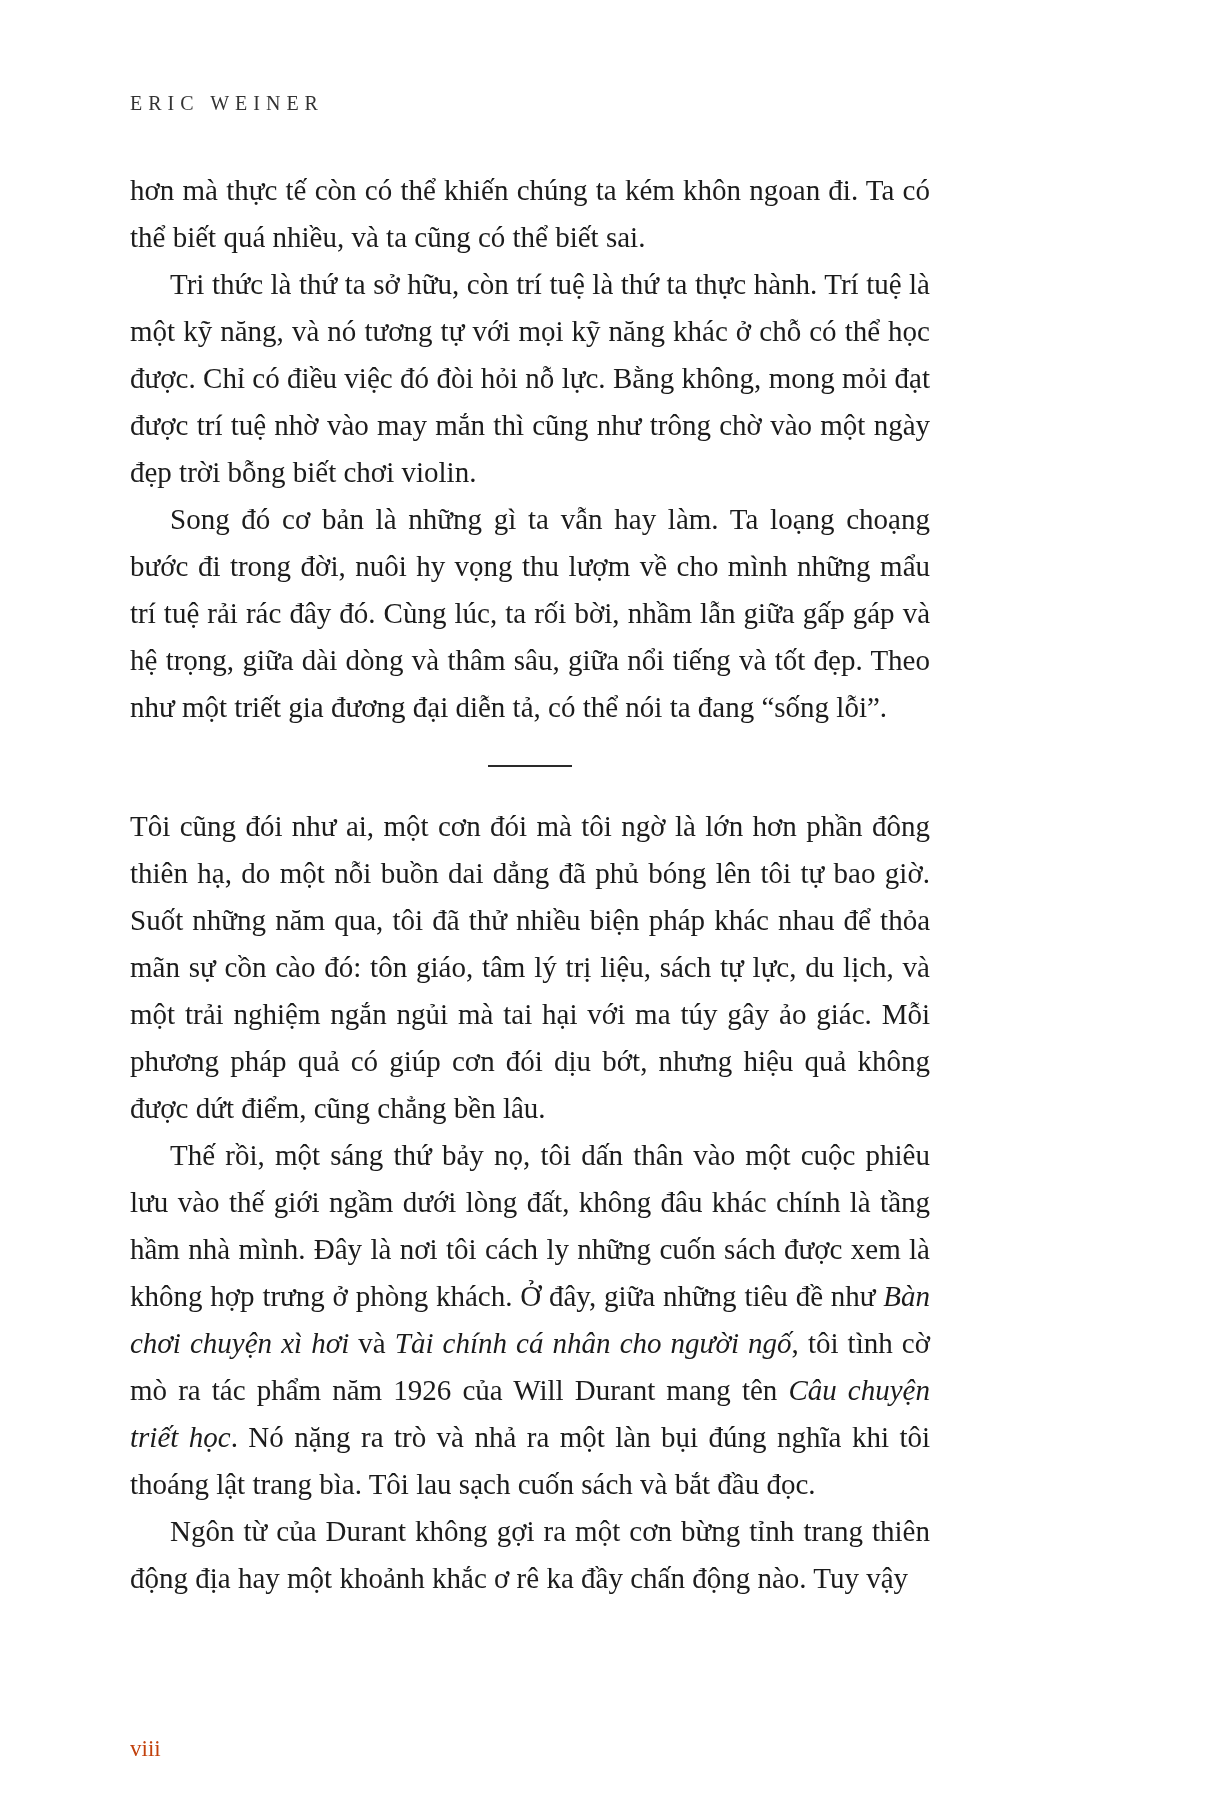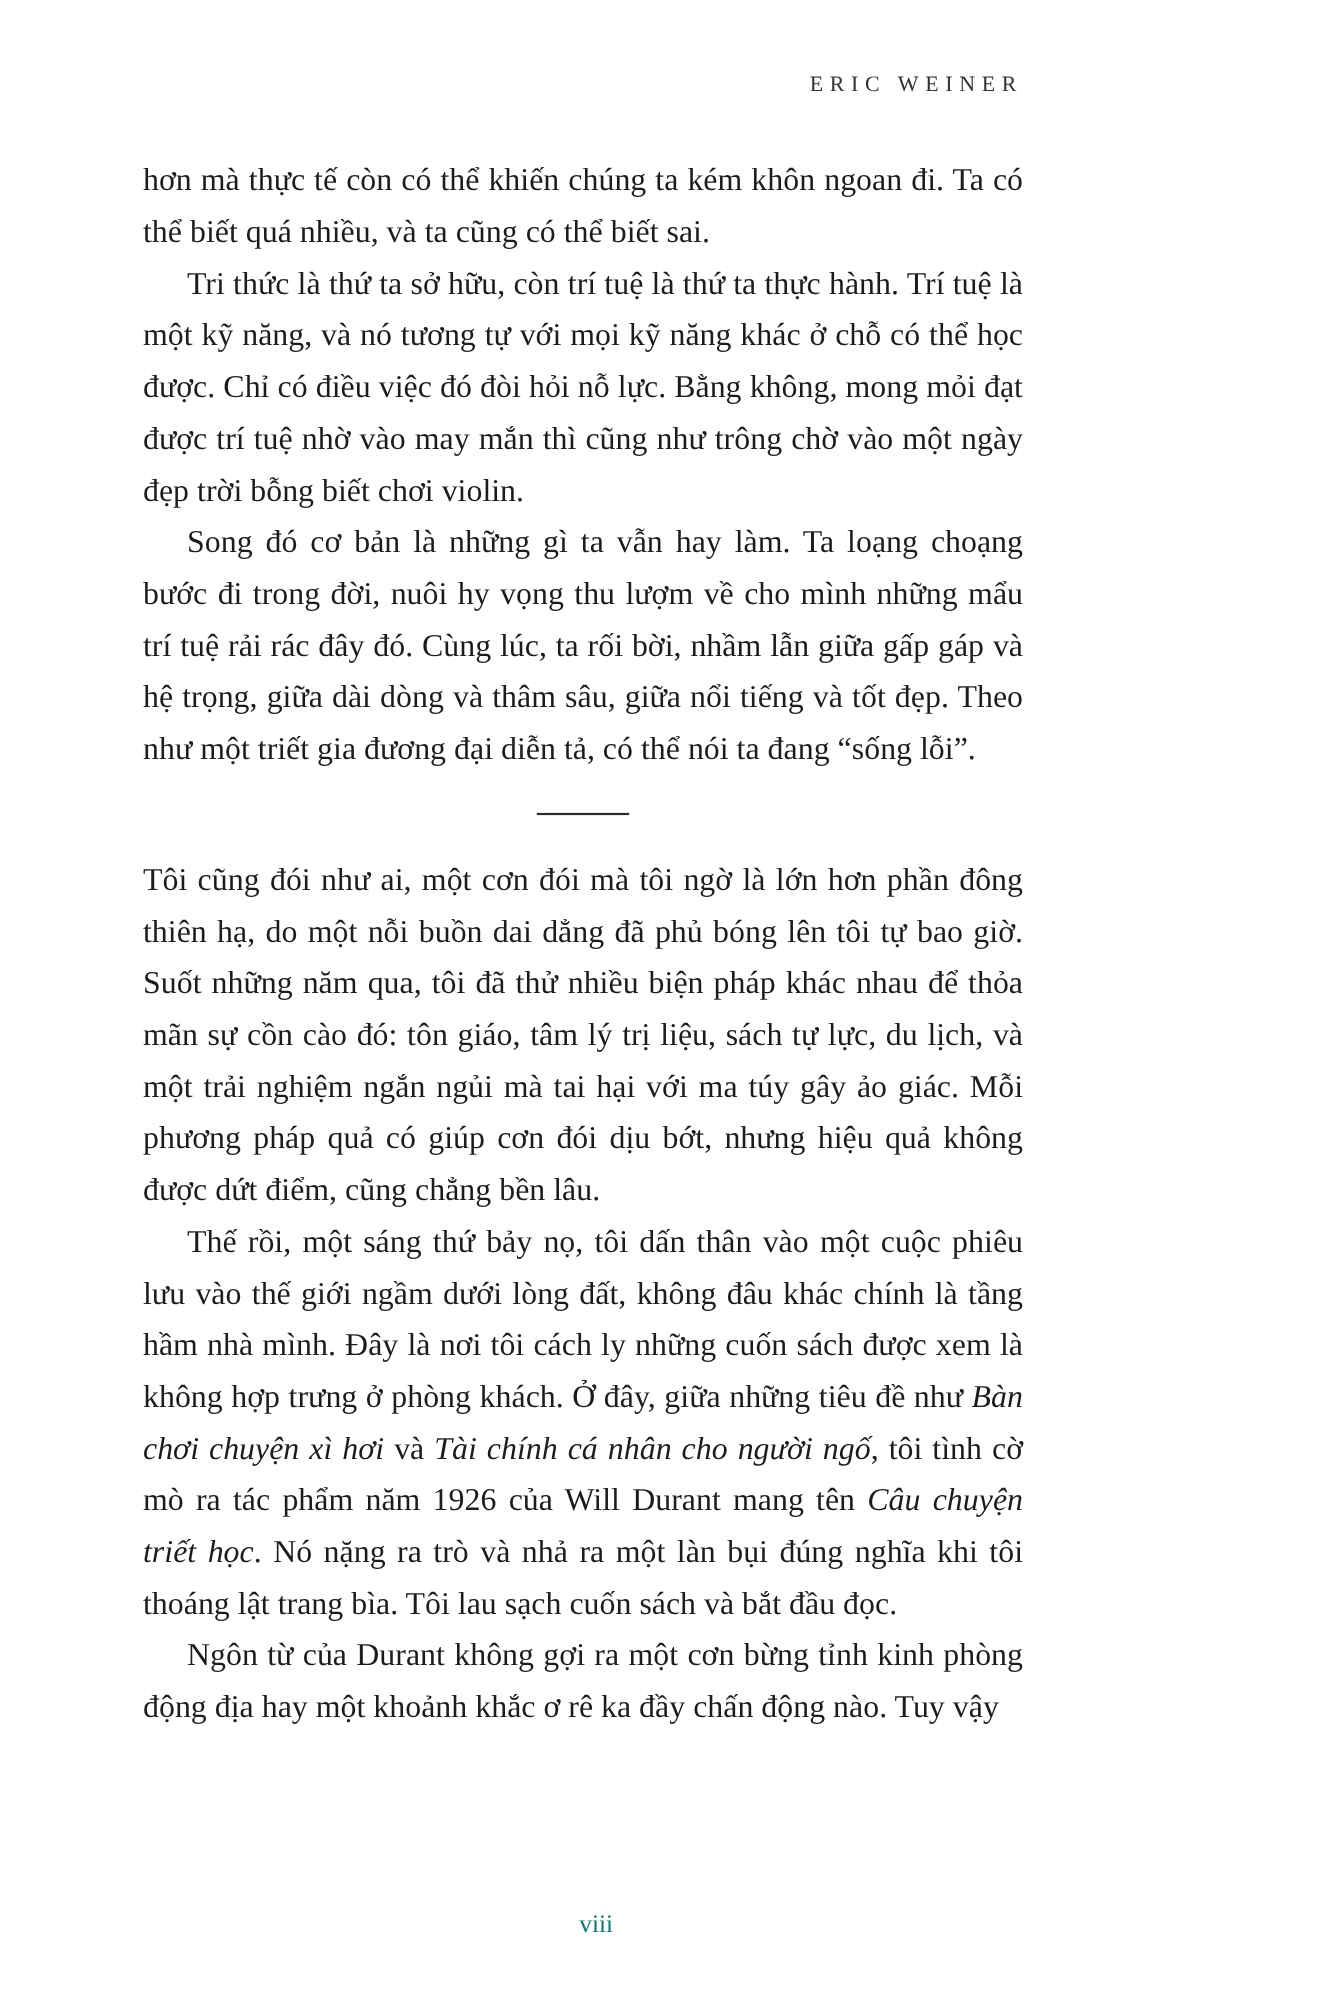--- a/index.html
+++ b/index.html
@@ -16,22 +16,22 @@
       overflow: hidden;
     }
     .sheet {
       position: absolute;
       left: 130px;
       top: 0;
       width: 800px;
       height: 1812px;
     }
     .running-head {
-      margin-top: 66px;
-      text-align: right;
+      margin-top: 92px;
+      text-align: left;
       font-size: 20px;
       letter-spacing: 6px;
       color: #333333;
       font-weight: 400;
     }
     .body-text {
       margin-top: 52px;
     }
     .para {
       margin: 0;
@@ -49,37 +49,37 @@
     }
     .divider {
       width: 84px;
       height: 0;
       border-top: 2px solid #2a2a2a;
       margin: 34px auto 36px auto;
     }
     .folio {
       position: absolute;
       top: 1736px;
-      left: 12px;
+      left: 0;
       width: 800px;
-      text-align: center;
+      text-align: left;
       font-size: 23px;
-      color: #0f766e;
+      color: #c2410c;
     }
   </style>
 </head>
 <body>
 
 <div class="sheet">
   <div class="running-head">ERIC WEINER</div>
 
   <div class="body-text">
       <p class="para"><span>hơn mà thực tế còn có thể khiến chúng ta kém khôn ngoan đi. Ta có thể biết quá nhiều, và ta cũng có thể biết sai.</span></p>
       <p class="para indent"><span>Tri thức là thứ ta sở hữu, còn trí tuệ là thứ ta thực hành. Trí tuệ là một kỹ năng, và nó tương tự với mọi kỹ năng khác ở chỗ có thể học được. Chỉ có điều việc đó đòi hỏi nỗ lực. Bằng không, mong mỏi đạt được trí tuệ nhờ vào may mắn thì cũng như trông chờ vào một ngày đẹp trời bỗng biết chơi violin.</span></p>
       <p class="para indent"><span>Song đó cơ bản là những gì ta vẫn hay làm. Ta loạng choạng bước đi trong đời, nuôi hy vọng thu lượm về cho mình những mẩu trí tuệ rải rác đây đó. Cùng lúc, ta rối bời, nhầm lẫn giữa gấp gáp và hệ trọng, giữa dài dòng và thâm sâu, giữa nổi tiếng và tốt đẹp. Theo như một triết gia đương đại diễn tả, có thể nói ta đang “sống lỗi”.</span></p>
       <div class="divider"></div>
       <p class="para"><span>Tôi cũng đói như ai, một cơn đói mà tôi ngờ là lớn hơn phần đông thiên hạ, do một nỗi buồn dai dẳng đã phủ bóng lên tôi tự bao giờ. Suốt những năm qua, tôi đã thử nhiều biện pháp khác nhau để thỏa mãn sự cồn cào đó: tôn giáo, tâm lý trị liệu, sách tự lực, du lịch, và một trải nghiệm ngắn ngủi mà tai hại với ma túy gây ảo giác. Mỗi phương pháp quả có giúp cơn đói dịu bớt, nhưng hiệu quả không được dứt điểm, cũng chẳng bền lâu.</span></p>
       <p class="para indent"><span>Thế rồi, một sáng thứ bảy nọ, tôi dấn thân vào một cuộc phiêu lưu vào thế giới ngầm dưới lòng đất, không đâu khác chính là tầng hầm nhà mình. Đây là nơi tôi cách ly những cuốn sách được xem là không hợp trưng ở phòng khách. Ở đây, giữa những tiêu đề như </span><em>Bàn chơi chuyện xì hơi</em><span> và </span><em>Tài chính cá nhân cho người ngố</em><span>, tôi tình cờ mò ra tác phẩm năm 1926 của Will Durant mang tên </span><em>Câu chuyện triết học</em><span>. Nó nặng ra trò và nhả ra một làn bụi đúng nghĩa khi tôi thoáng lật trang bìa. Tôi lau sạch cuốn sách và bắt đầu đọc.</span></p>
-      <p class="para indent"><span>Ngôn từ của Durant không gợi ra một cơn bừng tỉnh kinh phòng động địa hay một khoảnh khắc ơ rê ka đầy chấn động nào. Tuy vậy</span></p>
+      <p class="para indent"><span>Ngôn từ của Durant không gợi ra một cơn bừng tỉnh trang thiên động địa hay một khoảnh khắc ơ rê ka đầy chấn động nào. Tuy vậy</span></p>
     </div>
 
   <div class="folio">viii</div>
 </div>
 
 </body></html>

